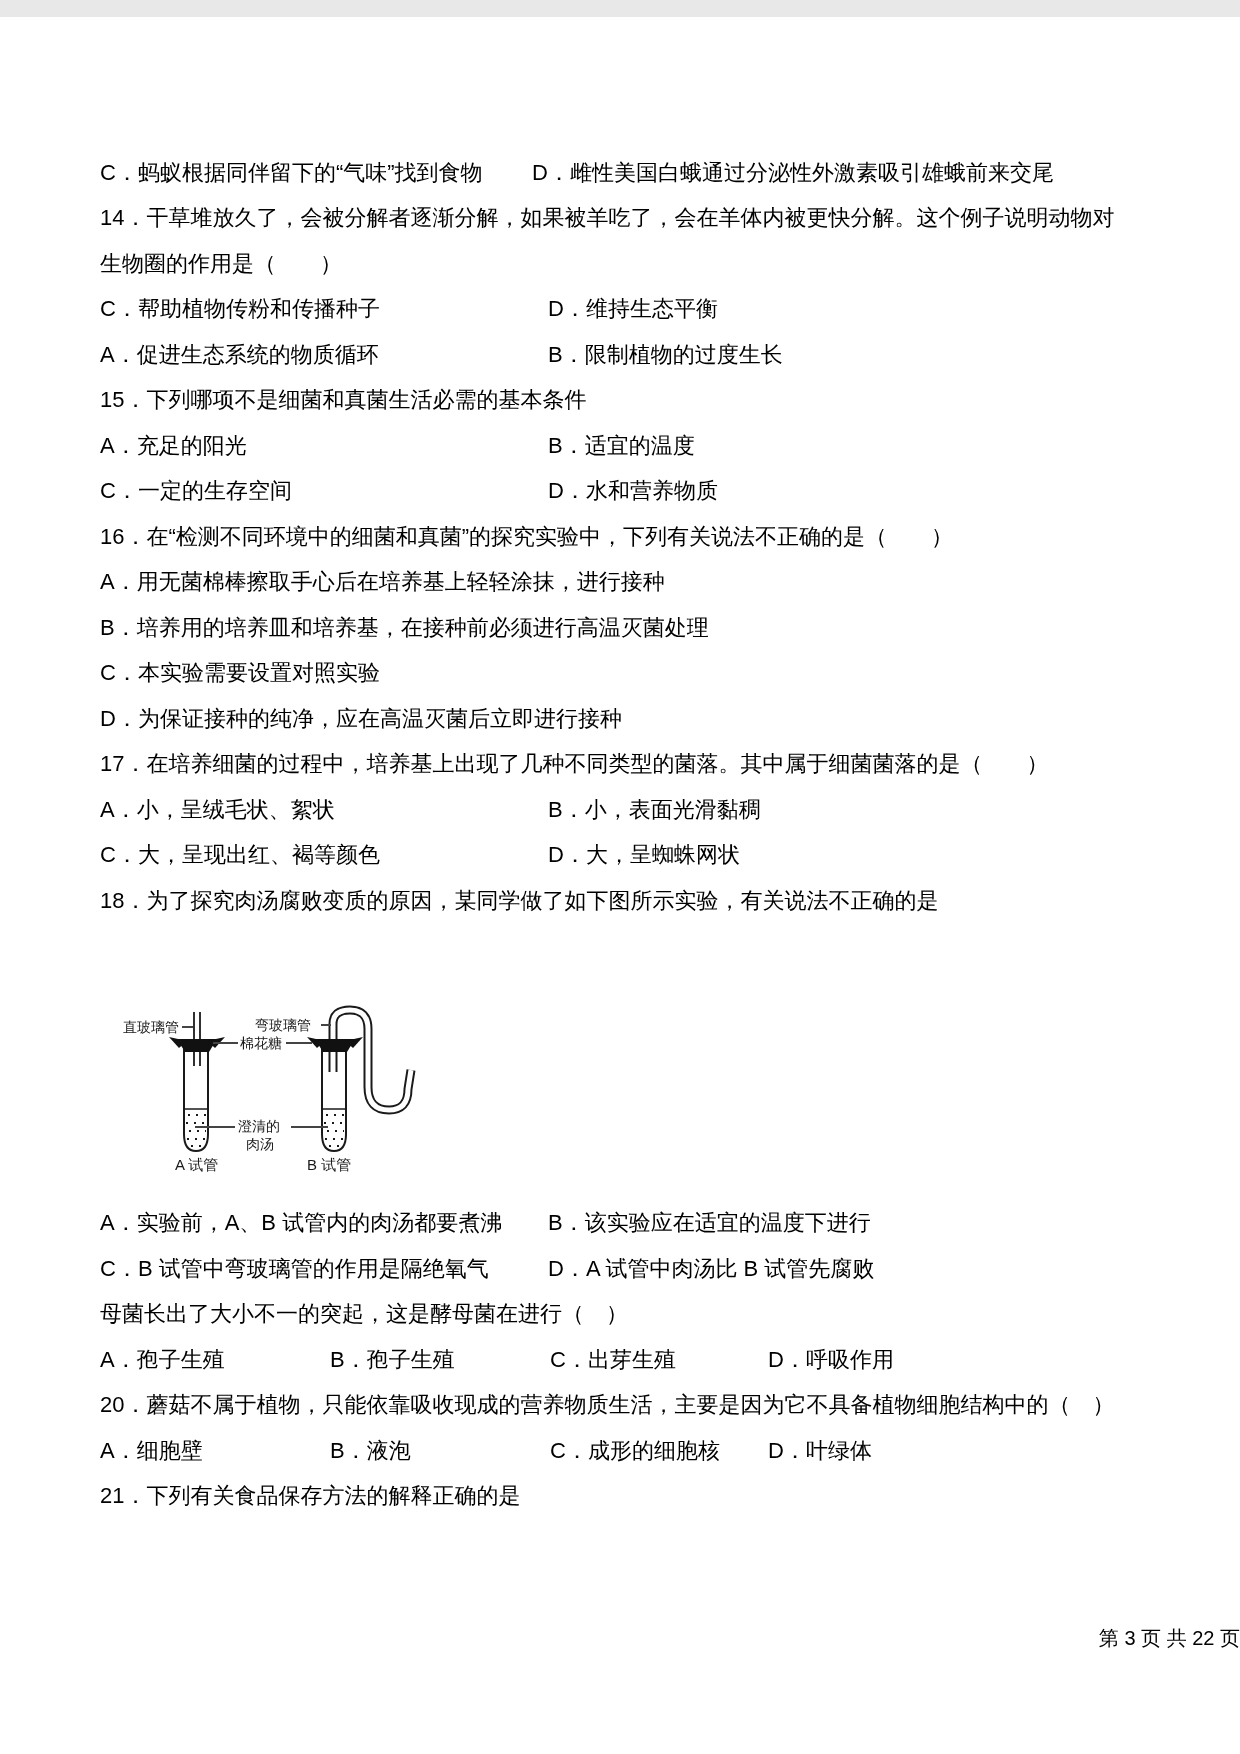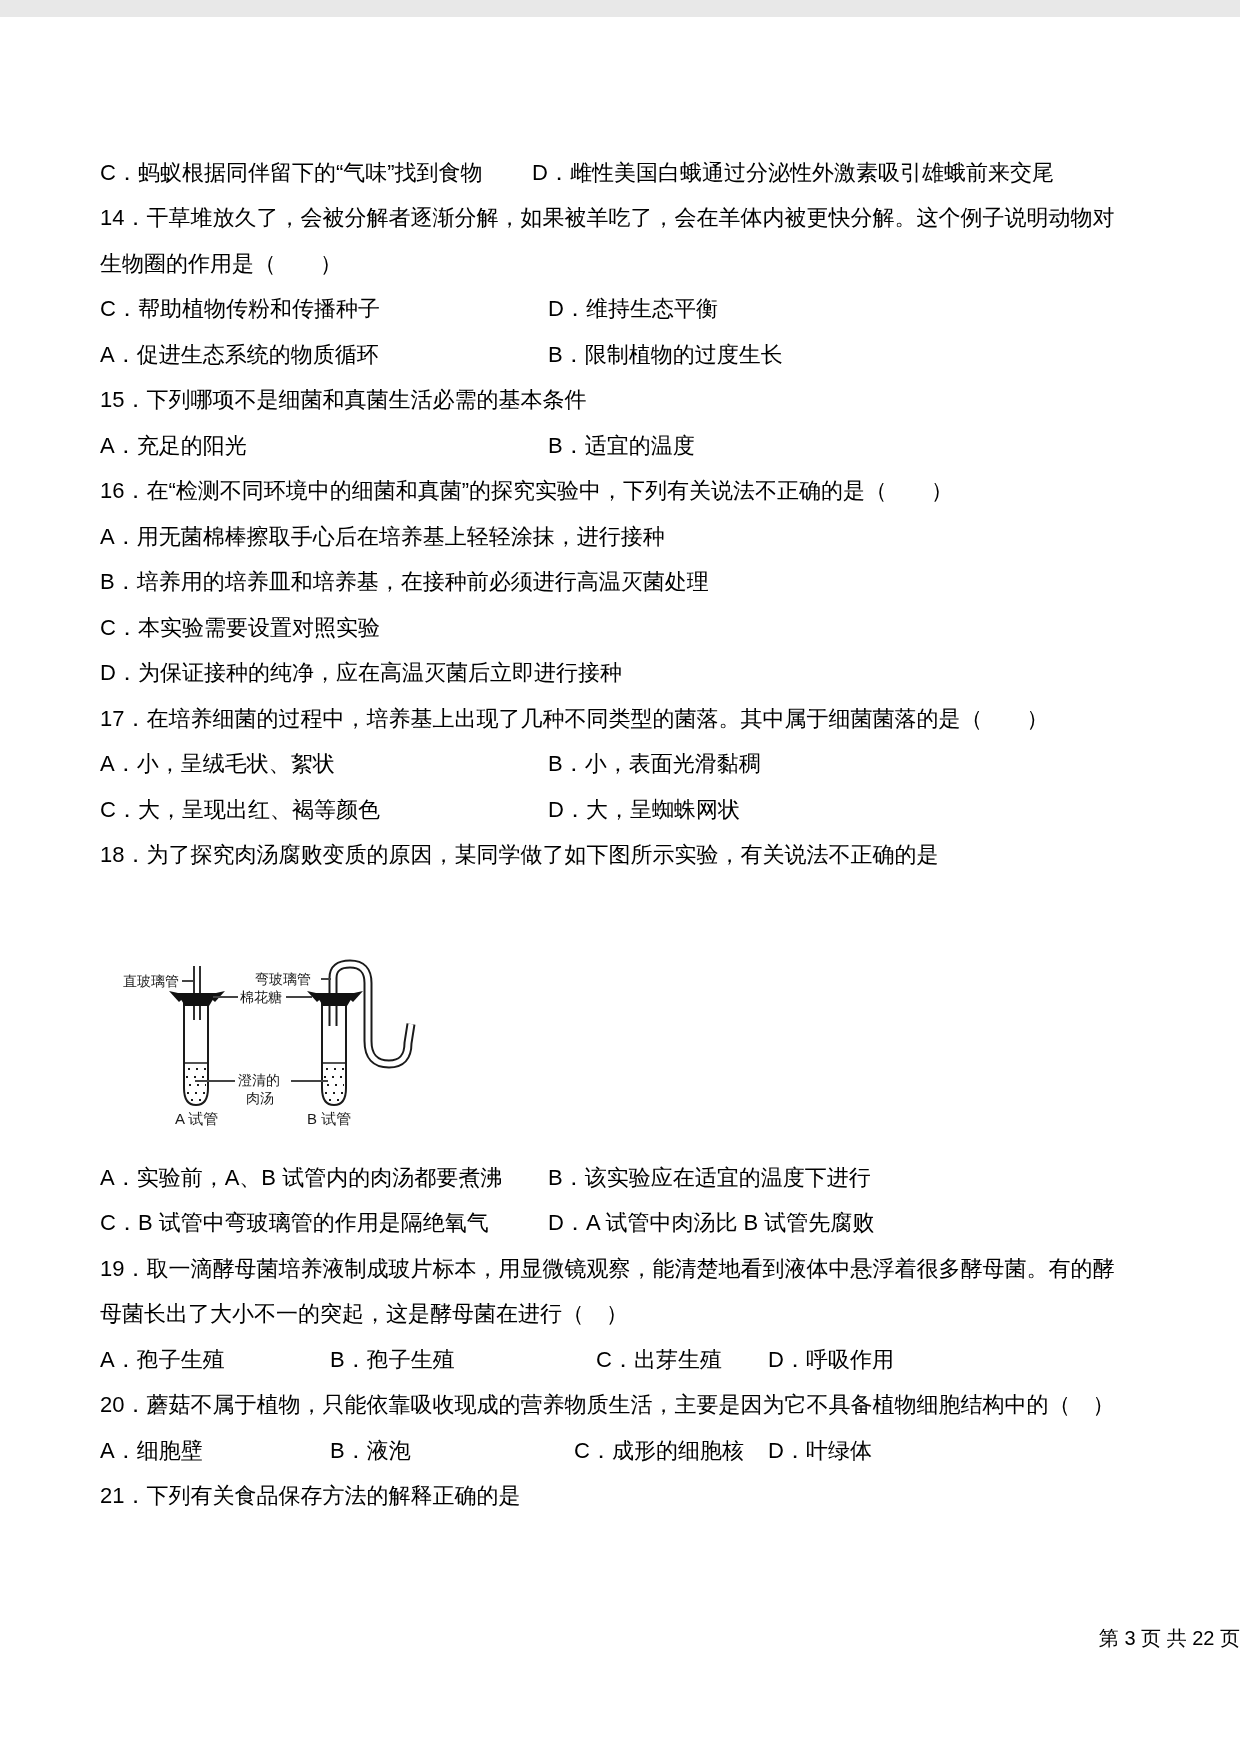--- a/index.html
+++ b/index.html
@@ -5,21 +5,21 @@
   html,body{margin:0;padding:0;background:#e8e8e8;}
   .page{position:relative;width:1240px;height:1754px;background:#ffffff;margin:17px auto;
         font-family:"Liberation Sans",sans-serif;color:#000;overflow:hidden;}
   .content{position:absolute;left:100px;top:133px;width:1046px;font-size:22px;line-height:1;}
   .line{height:45.5px;display:flex;align-items:center;white-space:nowrap;}
   .line span{display:inline-block;}
   .row2 .o1{width:448px;}
   .row2.q13 .o1{width:432px;}
   .row4 .o1{width:230px;}
   .row4 .o2{width:220px;}
-  .row4 .o3{width:218px;text-align:center;}
+  .row4 .o3{width:218px;}
   .figure{margin:30px 0 22px -5px;height:225px;}
   .figure svg{display:block;}
   .fig-label{font-size:14px;font-family:"Liberation Sans",sans-serif;fill:#1a1a1a;}
   .fig-label-big{font-size:15px;font-family:"Liberation Sans",sans-serif;fill:#1a1a1a;}
   .footer{position:absolute;top:1608px;left:0;width:100%;text-align:right;font-size:20px;}
 </style>
 </head>
 <body>
 
 <div class="page">
@@ -44,20 +44,24 @@
       <span class="o1">A．促进生态系统的物质循环</span>
       <span class="o2">B．限制植物的过度生长</span>
     </div>
 
     <div class="line">
       <span>15．下列哪项不是细菌和真菌生活必需的基本条件</span>
     </div>
     <div class="line row2">
       <span class="o1">A．充足的阳光</span>
       <span class="o2">B．适宜的温度</span>
+    </div>
+    <div class="line row2">
+      <span class="o1">C．一定的生存空间</span>
+      <span class="o2">D．水和营养物质</span>
     </div>
 
     <div class="line">
       <span>16．在“检测不同环境中的细菌和真菌”的探究实验中，下列有关说法不正确的是（　　）</span>
     </div>
     <div class="line">
       <span>A．用无菌棉棒擦取手心后在培养基上轻轻涂抹，进行接种</span>
     </div>
     <div class="line">
       <span>B．培养用的培养皿和培养基，在接种前必须进行高温灭菌处理</span>
@@ -152,23 +156,20 @@
     <div class="line row2">
       <span class="o1">A．实验前，A、B 试管内的肉汤都要煮沸</span>
       <span class="o2">B．该实验应在适宜的温度下进行</span>
     </div>
     <div class="line row2">
       <span class="o1">C．B 试管中弯玻璃管的作用是隔绝氧气</span>
       <span class="o2">D．A 试管中肉汤比 B 试管先腐败</span>
     </div>
 
     <div class="line">
-      <span>19．取一滴酵母菌培养液制成玻片标本，用显微镜观察，能清楚地看到液体中悬浮着很多酵母菌。有的酵</span>
-    </div>
-    <div class="line">
       <span>母菌长出了大小不一的突起，这是酵母菌在进行（　）</span>
     </div>
     <div class="line row4">
       <span class="o1">A．孢子生殖</span>
       <span class="o2">B．孢子生殖</span>
       <span class="o3">C．出芽生殖</span>
       <span class="o4">D．呼吸作用</span>
     </div>
 
     <div class="line">

